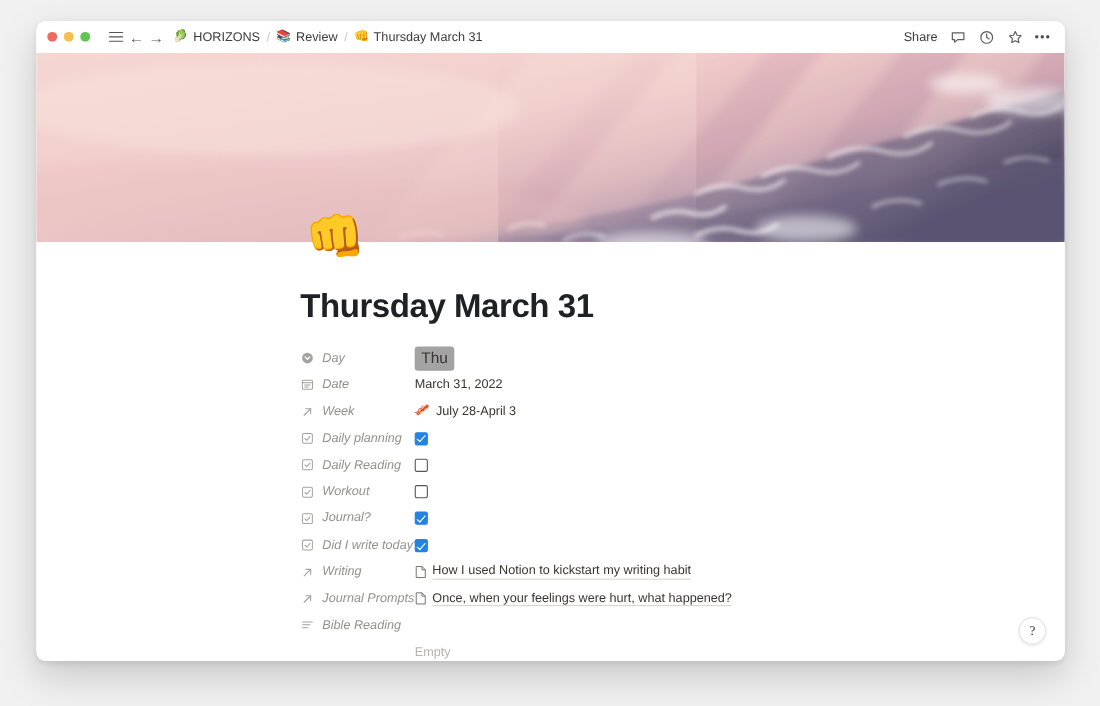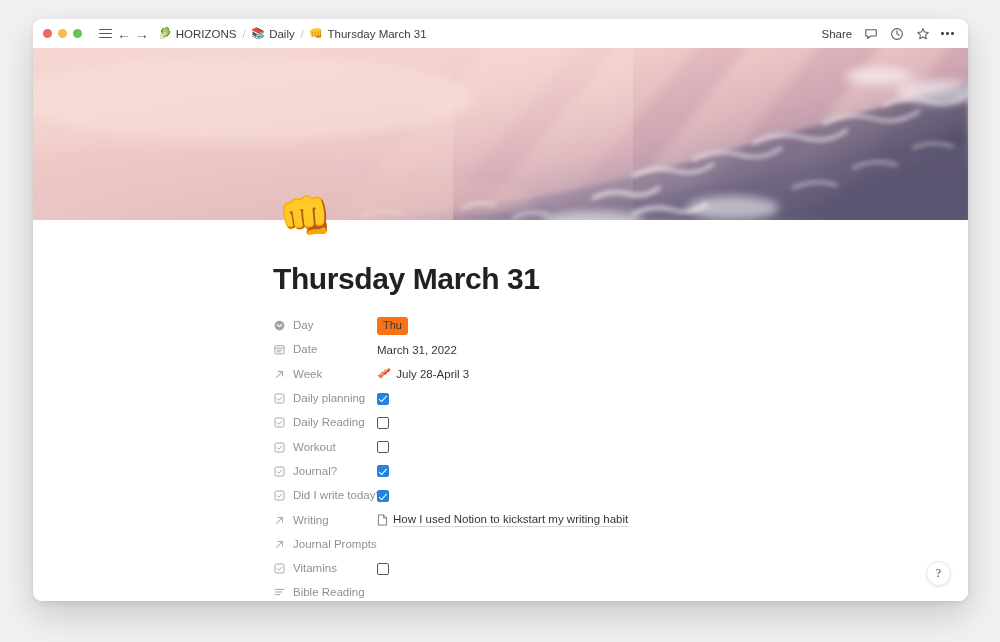--- a/index.html
+++ b/index.html
@@ -90,39 +90,40 @@
     margin-bottom: 17px;
   }
 
   
   .props { display: flex; flex-direction: column; }
   .prop-row {
     display: flex; align-items: center;
     height: 24.3px;
   }
   .prop-key {
-    display: flex; gap: 7px;
+    display: flex; align-items: center; gap: 7px;
     width: 104px; flex: 0 0 104px;
     color: #91918e;
     font-size: 11.5px;
     white-space: nowrap;
+    font-style: italic;
   }
   .prop-icon { width: 13px; height: 13px; flex: 0 0 13px; color: #a3a3a1; display: flex; align-items: center; justify-content: center; }
   .prop-icon svg { width: 13px; height: 13px; display: block; }
   .prop-val {
     flex: 1;
     display: flex; align-items: center; gap: 5px;
     font-size: 11.5px; color: #37352f;
     min-width: 0;
   }
   .tag-pill {
-    background: #f97316;
+    background: #a3a3a3;
     border-radius: 3px;
     padding: 1.5px 6px;
-    font-size: 11px;
+    font-size: 14px;
     color: #37352f;
     line-height: 1.35;
   }
   .val-emoji { font-size: 11.5px; line-height: 1; }
   .cb {
     width: 12px; height: 12px;
     border: 1.2px solid #55565a;
     border-radius: 2px;
     background: #fff;
     display: inline-block;
@@ -190,21 +191,21 @@
       </div>
 
       <div class="breadcrumb">
         <span class="bc-item">
           <span class="bc-emoji">🥬</span>
           <span>HORIZONS</span>
         </span>
         <span class="bc-sep">/</span>
         <span class="bc-item">
           <span class="bc-emoji">📚</span>
-          <span>Daily</span>
+          <span>Review</span>
         </span>
         <span class="bc-sep">/</span>
         <span class="bc-item">
           <span class="bc-emoji">👊</span>
           <span>Thursday March 31</span>
         </span>
       </div>
 
       <div class="tb-right">
         <span class="share-label">Share</span>
@@ -470,36 +471,31 @@
           <div class="prop-row">
             <div class="prop-key">
               <span class="prop-icon">
                 <svg viewBox="0 0 16 16" fill="none" stroke="currentColor" stroke-width="1.25">
                   <path d="M4.3 11.7L11.6 4.4" stroke-linecap="round"></path>
                   <path d="M6.2 4.4h5.4v5.4" stroke-linecap="round" stroke-linejoin="round"></path>
                 </svg>
               </span>
               <span>Journal Prompts</span>
             </div>
-          </div>
-
-          <div class="prop-row">
-            <div class="prop-key">
-              <span class="prop-icon">
-                <svg viewBox="0 0 16 16" fill="none" stroke="currentColor" stroke-width="1.15">
-                  <rect x="2.5" y="2.5" width="11" height="11" rx="1.6"></rect>
-                  <path d="M5.2 8.2l2 2 3.7-4.1" stroke-linecap="round" stroke-linejoin="round"></path>
-                </svg>
-              </span>
-              <span>Vitamins</span>
-            </div>
-            <div class="prop-val">
-              <span class="cb"></span>
-            </div>
-          </div>
+            <div class="prop-val">
+              <span class="doc-icon">
+                <svg viewBox="0 0 12 14" fill="none" stroke="currentColor" stroke-width="0.95">
+                  <path d="M1.2 1.1h6.1l3.5 3.5v8.3H1.2z" stroke-linejoin="round"></path>
+                  <path d="M7.3 1.1v3.5h3.5" stroke-linejoin="round"></path>
+                </svg>
+              </span>
+              <span class="link-text">Once, when your feelings were hurt, what happened?</span>
+            </div>
+          </div>
+
 
           <div class="prop-row">
             <div class="prop-key">
               <span class="prop-icon">
                 <svg viewBox="0 0 16 16" fill="none" stroke="currentColor" stroke-width="1.2">
                   <path d="M2.6 4.2h10.8M2.6 7.4h8.2M2.6 10.6h6" stroke-linecap="round"></path>
                 </svg>
               </span>
               <span>Bible Reading</span>
             </div>

